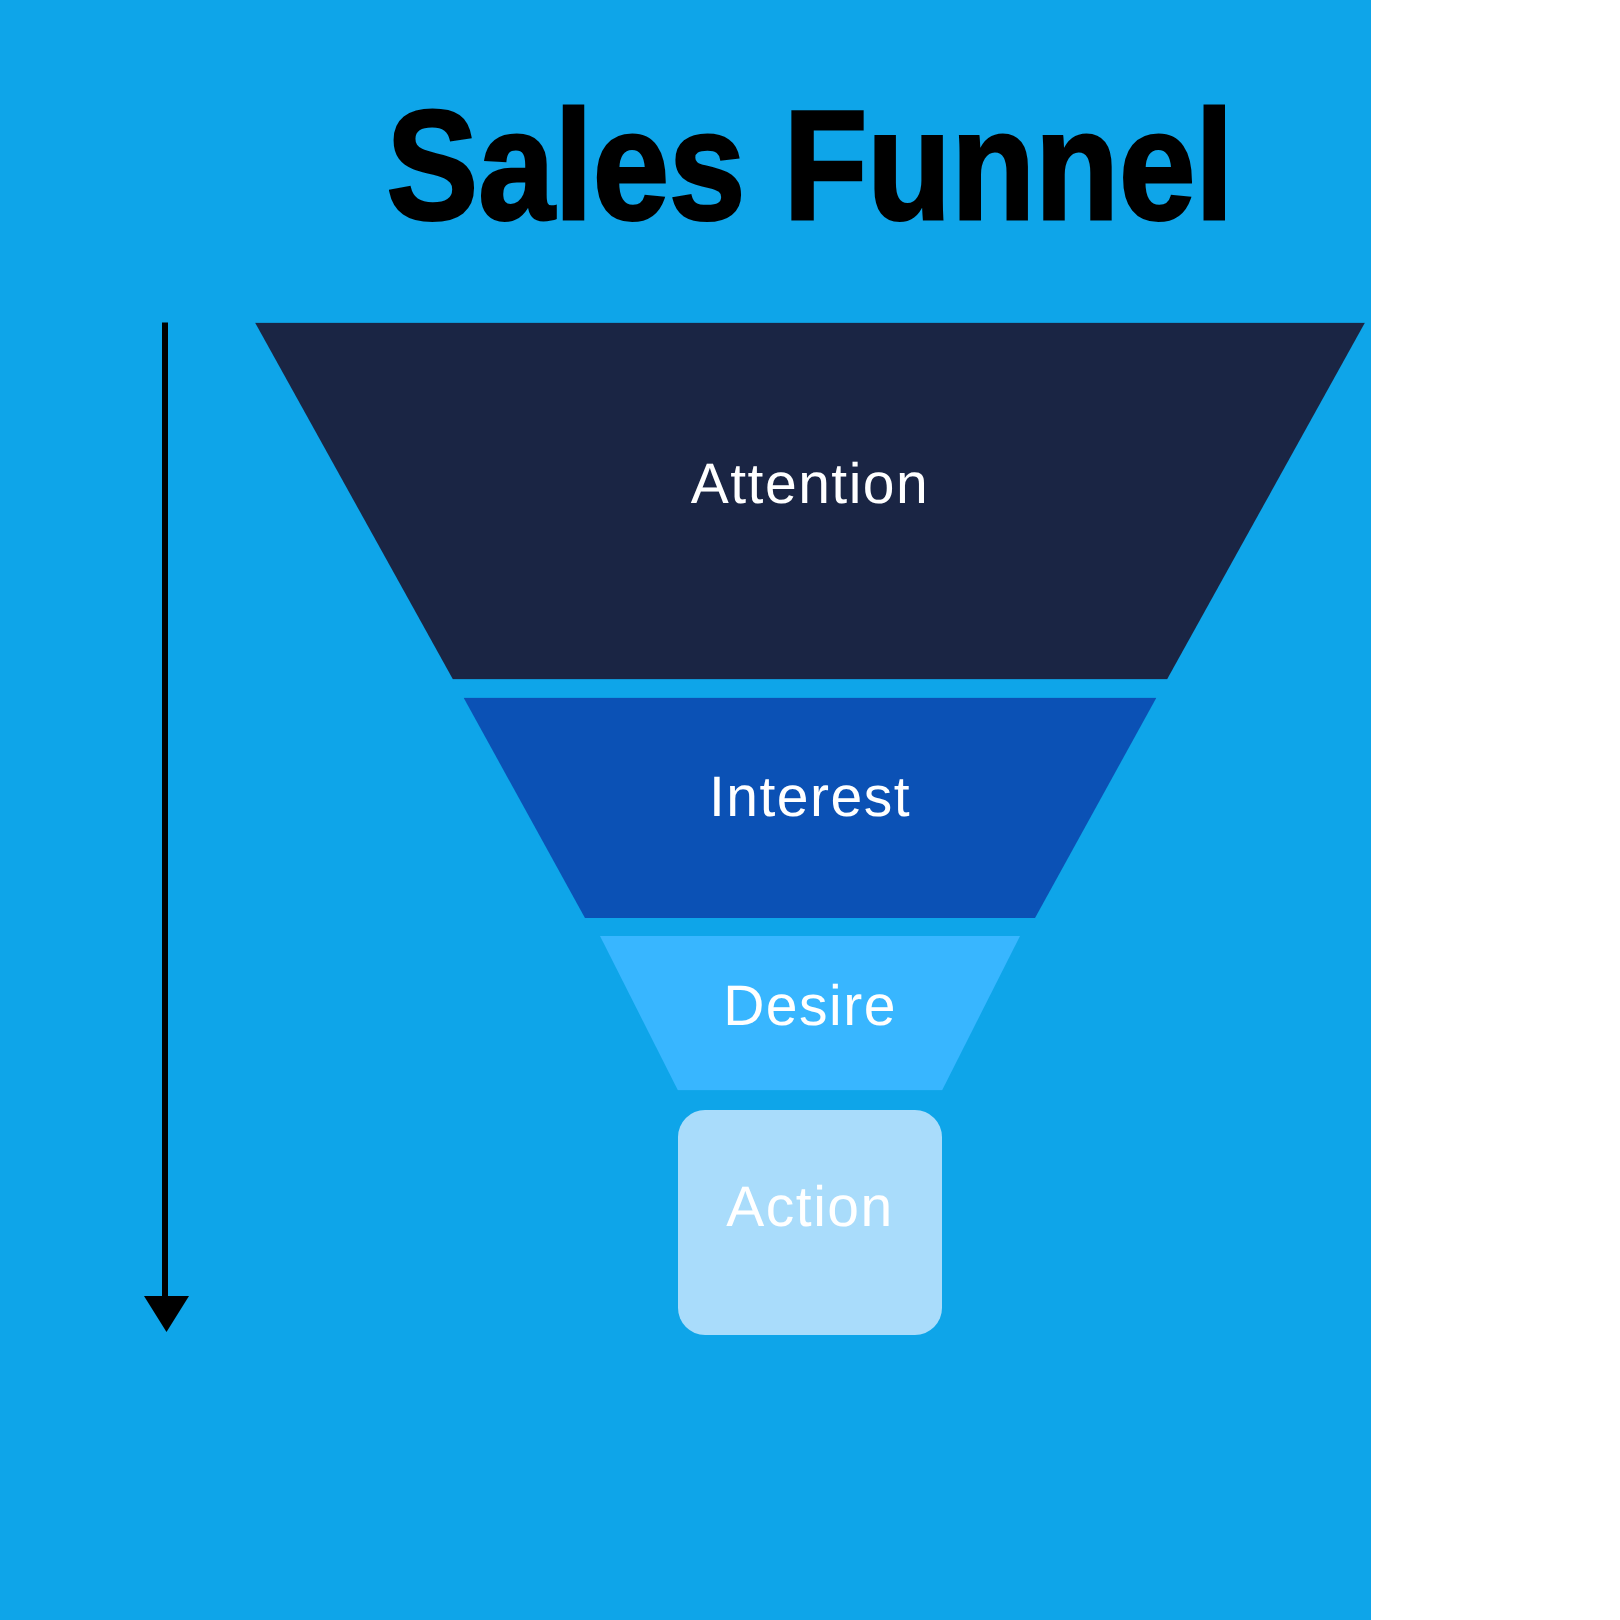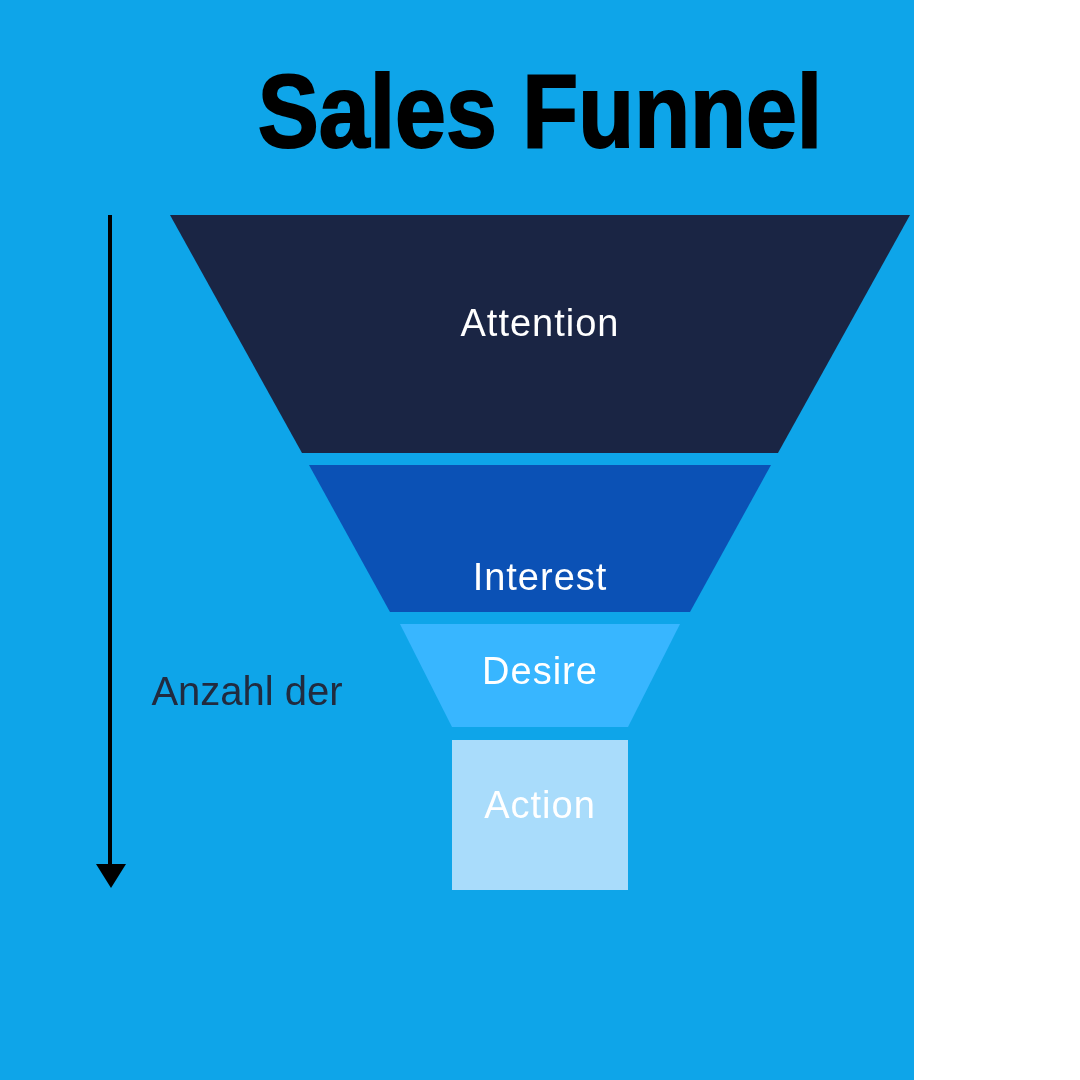--- a/index.html
+++ b/index.html
@@ -48,20 +48,21 @@
     padding-bottom: 13px;
   }
   .seg-desire {
     left: 400px; top: 624px; width: 280px; height: 103px;
     clip-path: polygon(0% 0%, 100% 0%, 81.43% 100%, 18.57% 100%);
     padding-bottom: 8px;
   }
   .seg-action {
     left: 452px; top: 740px; width: 176px; height: 150px;
     padding-bottom: 20px;
+    border-radius: 18px;
   }
 
   
   .axis-line {
     position: absolute;
     left: 108px; top: 215px;
     width: 4px; height: 651px;
   }
   .axis-head {
     position: absolute;
@@ -85,33 +86,32 @@
 <body>
 
 <div class="canvas">
 
   <h1 class="title" style="color: rgb(0, 0, 0);">Sales Funnel</h1>
 
   <div class="seg seg-attention" style="background-color: rgb(26, 37, 68);">
     <span class="seg-label" style="color: rgb(255, 255, 255);">Attention</span>
   </div>
 
-  <div class="seg seg-interest" style="background-color: rgb(11, 81, 181); align-items: flex-end;">
+  <div class="seg seg-interest" style="background-color: rgb(11, 81, 181);">
     <span class="seg-label" style="color: rgb(255, 255, 255);">Interest</span>
   </div>
 
   <div class="seg seg-desire" style="background-color: rgb(56, 182, 255);">
     <span class="seg-label" style="color: rgb(255, 255, 255);">Desire</span>
   </div>
 
   <div class="seg seg-action" style="background-color: rgb(169, 220, 251);">
     <span class="seg-label" style="color: rgb(255, 255, 255);">Action</span>
   </div>
 
   <div class="axis-line" style="background-color: rgb(0, 0, 0);"></div>
 
   <div class="axis-head" style="border-top-color: rgb(0, 0, 0);"></div>
 
   <div class="axis-label" style="color: rgb(33, 43, 63);">
-    <div>Anzahl der</div>
   </div>
 
 </div>
 
 </body></html>

